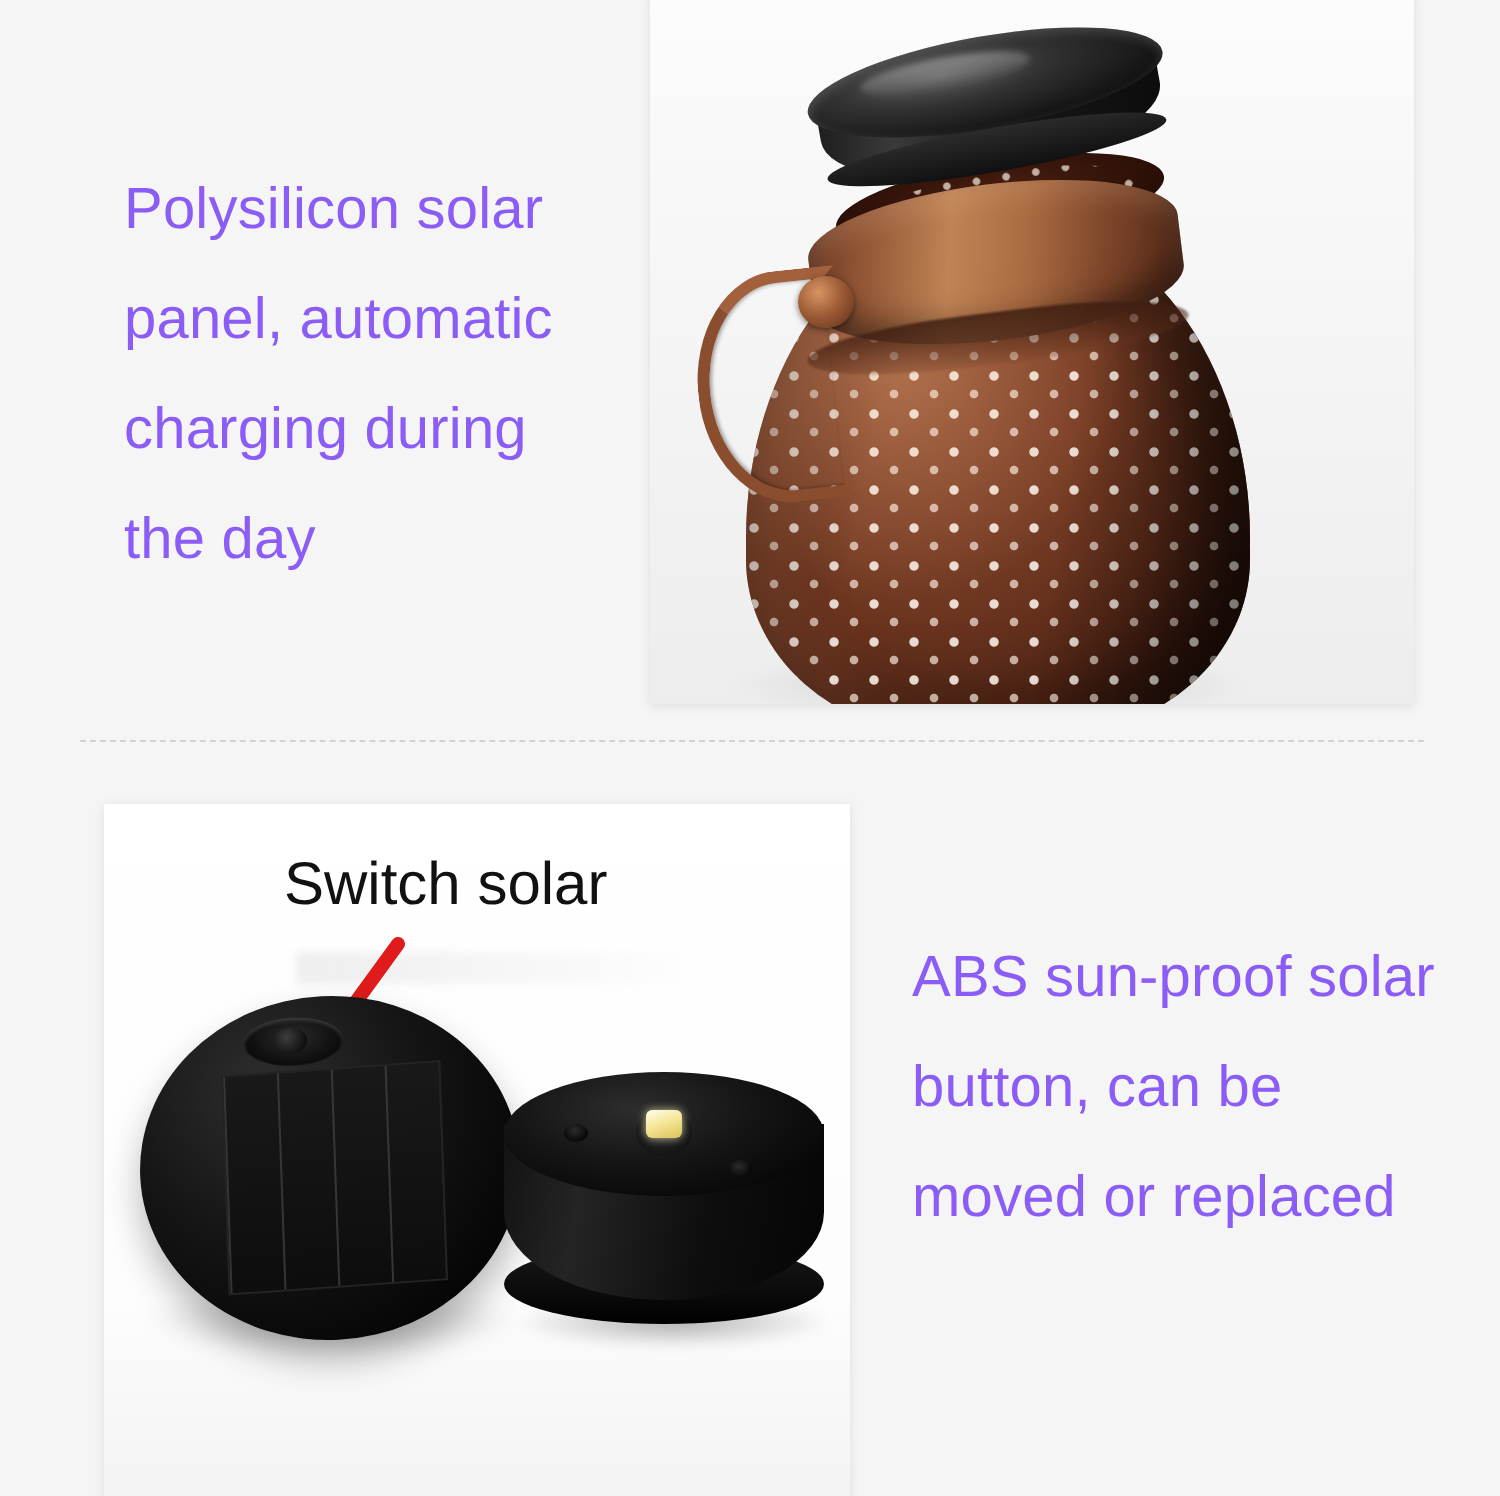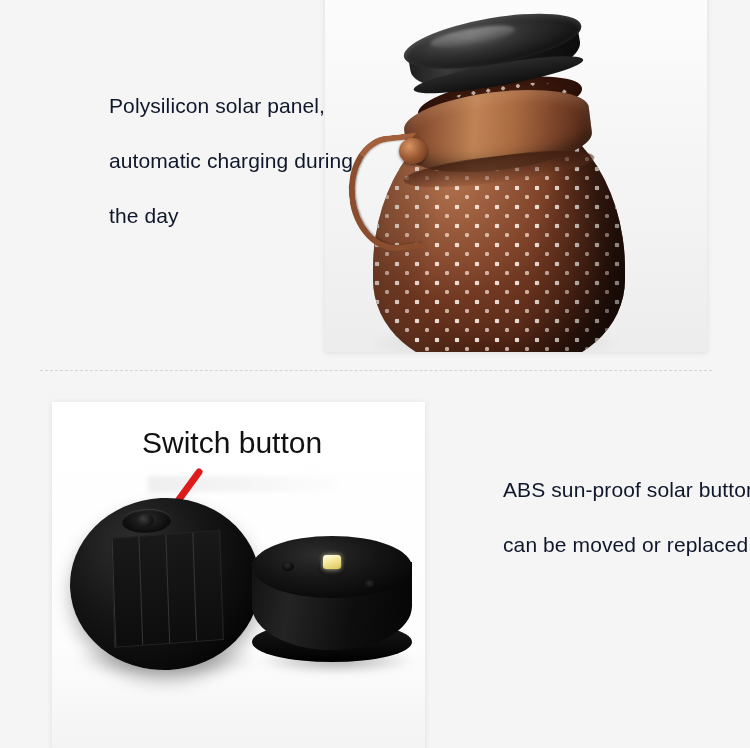--- a/index.html
+++ b/index.html
@@ -17,27 +17,26 @@
   .page {
     position: relative;
     width: 750px;
     height: 748px;
     background: #f5f5f5;
   }
 
   
   .feature-text {
     position: absolute;
-    color: #0f172a;
-    font-size: 21px;
+    color: #8b5cf6;
+    font-size: 29px;
     line-height: 55px;
     font-weight: 400;
     letter-spacing: 0.1px;
     white-space: pre-line;
-    margin-left: 47px;
   }
   #text-top {
     left: 62px;
     top: 78px;
     width: 250px;
   }
   #text-bottom {
     left: 456px;
     top: 462px;
     width: 272px;
@@ -447,21 +446,21 @@
   </div>
 
   <div class="feature-text" id="text-top">Polysilicon solar panel, automatic charging during the day</div>
 
   <div id="divider"></div>
 
   <div class="photo" id="photo-caps">
     <div class="caps-bg"></div>
     <div class="faint-watermark"></div>
 
-    <div id="switch-label">Switch button</div>
+    <div id="switch-label">Switch solar</div>
 
     <svg class="arrow-svg" viewBox="0 0 60 66">
       <line x1="52" y1="4" x2="20" y2="48" stroke="#e01b1b" stroke-width="7" stroke-linecap="round"></line>
       <polygon points="8,62 26,38 30,52" fill="#e01b1b"></polygon>
     </svg>
 
     <div class="disc-left-shadow"></div>
     <div class="disc-left">
       <div class="panel">
         <div class="panel-lines"></div>

